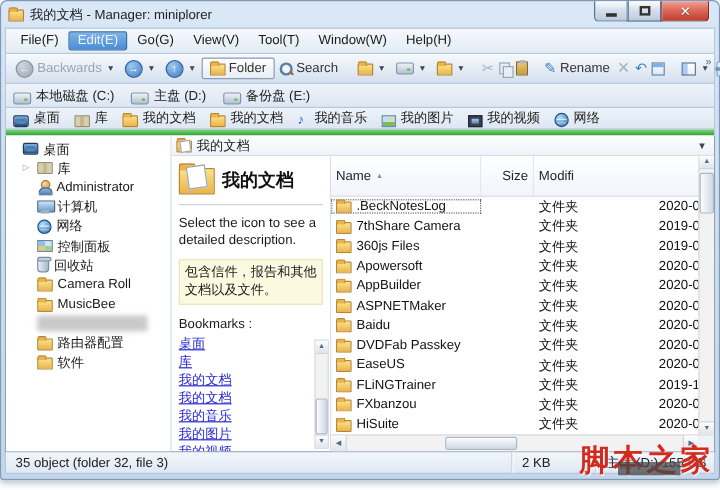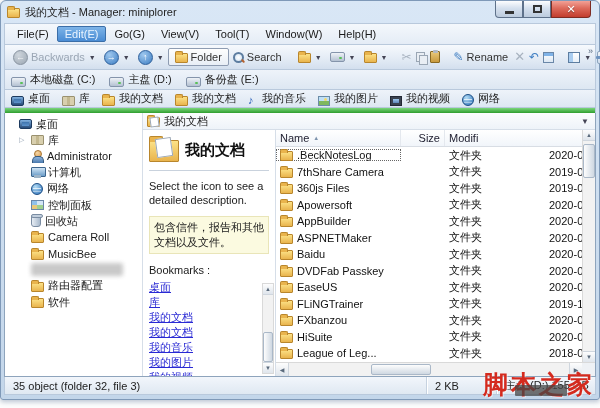--- a/index.html
+++ b/index.html
@@ -91,21 +91,21 @@
   .bm-label { margin-bottom:4px; }
   .bm-link { display:block; color:#2a2ad4; text-decoration:underline; font-size:11px; line-height:15px; cursor:pointer; white-space:nowrap; }
   .bm-scroll { position:absolute; right:1px; top:153px; bottom:2px; width:12px; background:#f2f2f2; border:1px solid #d9d9d9; }
   .sc-arrow { height:11px; display:flex; align-items:center; justify-content:center; font-size:6px; color:#5a6a7c;
     background:linear-gradient(#fdfdfd,#dfe5ec); border-bottom:1px solid #cfd6de; }
   .sc-arrow.bottom { position:absolute; bottom:0; left:0; right:0; border-top:1px solid #cfd6de; border-bottom:none; }
   .sc-thumb-v { position:absolute; left:0; right:0; background:linear-gradient(90deg,#fdfdfd,#cfd8e2); border:1px solid #aab8c8; border-radius:2px; }
 
   
   .filelist { flex:1; display:flex; flex-direction:column; min-width:0; position:relative; }
-  .fl-header { height:17px; display:flex; background:linear-gradient(#ffffff,#f1f5fa); border-bottom:1px solid #d8dde4; font-size:11px; color:#223; }
+  .fl-header { height:34px; display:flex; background:linear-gradient(#ffffff,#f1f5fa); border-bottom:1px solid #d8dde4; font-size:11px; color:#223; }
   .fl-hcell { display:flex; align-items:center; padding:0 4px; border-right:1px solid #e4e8ee; white-space:nowrap; overflow:hidden; }
   .sort-arrow { font-size:6px; color:#7d93ac; margin-left:4px; }
   .fl-body { flex:1; overflow:hidden; position:relative; }
   .fl-row { height:16.5px; display:flex; align-items:center; font-size:11px; color:#111; }
   .fl-cell { padding:0 4px; white-space:nowrap; overflow:hidden; display:flex; align-items:center; gap:4px; }
   .c-name { width:125px; }
   .c-size { width:44px; justify-content:flex-end; }
   .c-type { width:100px; }
   .c-mod  { flex:1; }
   .fl-row.selected .c-name { outline:1px dotted #666; outline-offset:-1px; }

